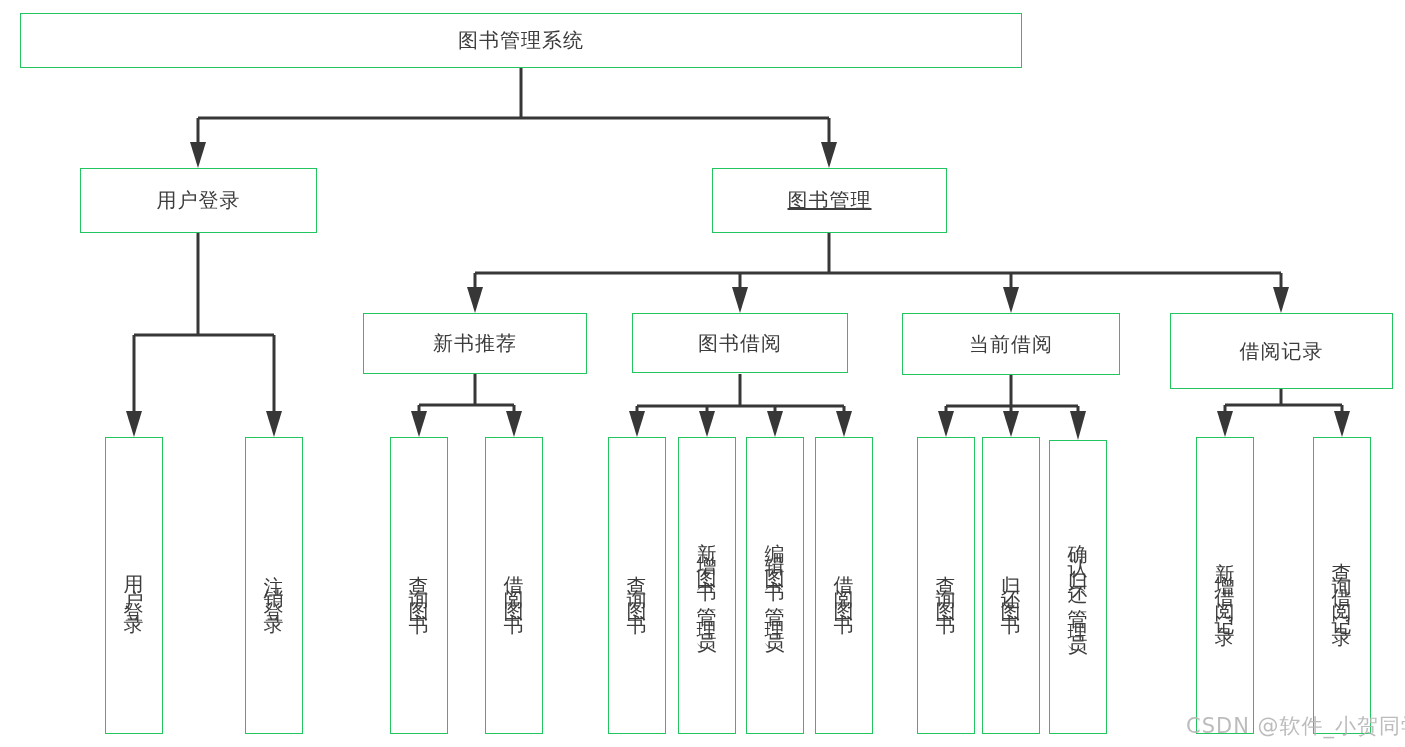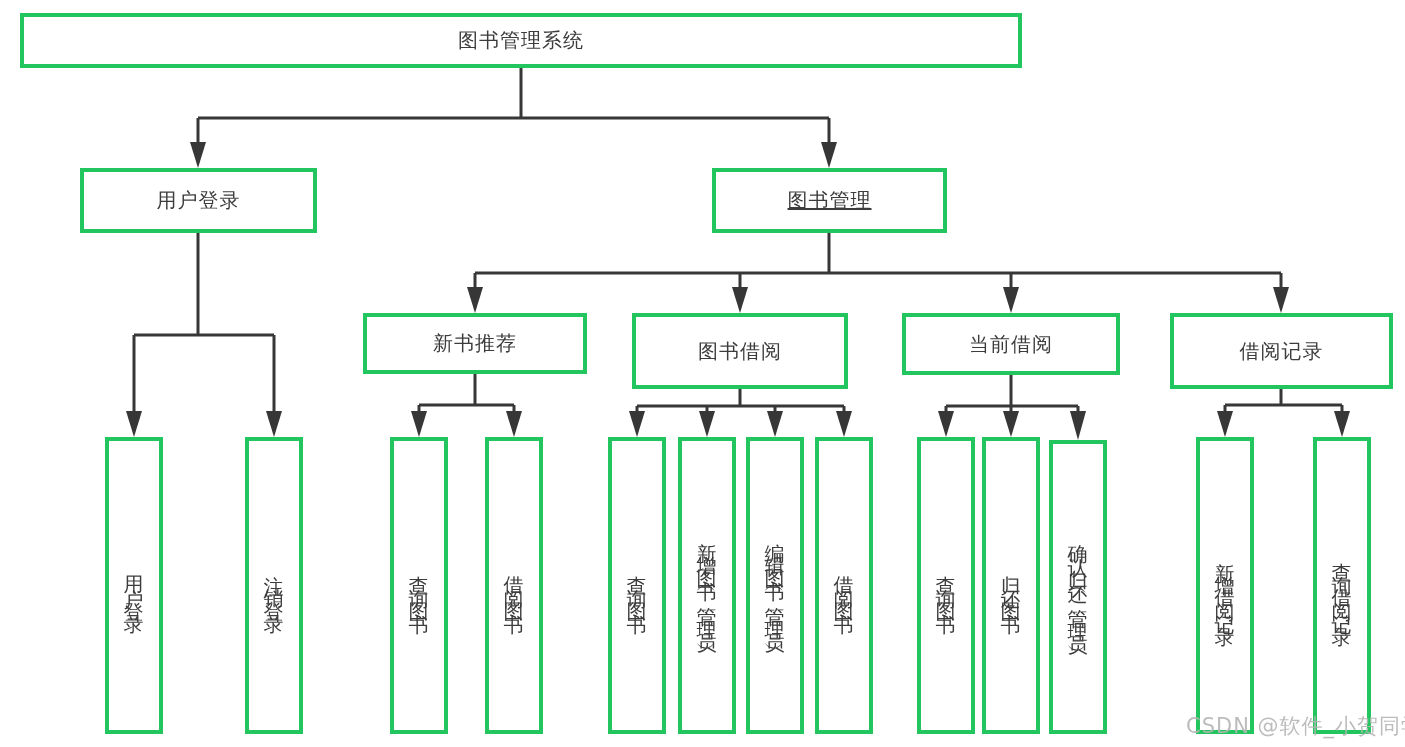--- a/index.html
+++ b/index.html
@@ -12,21 +12,21 @@
     overflow: hidden;
   }
   .wires {
     position: absolute;
     left: 0; top: 0;
     width: 1405px; height: 747px;
   }
   .node {
     position: absolute;
     box-sizing: border-box;
-    border: 4px solid #22c55e;
+    border: 1px solid #22c55e;
     background: #ffffff;
     display: flex;
     align-items: center;
     justify-content: center;
     color: #3c3c3c;
     font-size: 20px;
     letter-spacing: 1px;
     white-space: nowrap;
   }
   .node-v .vlabel {
@@ -136,21 +136,21 @@
   <div class="node" style="left:80px; top:168px; width:237px; height:65px;">
     <span>用户登录</span>
   </div>
   <div class="node" style="left:712px; top:168px; width:235px; height:65px;text-decoration:underline;">
     <span>图书管理</span>
   </div>
 
   <div class="node" style="left:363px; top:313px; width:224px; height:61px;">
     <span>新书推荐</span>
   </div>
-  <div class="node" style="left:632px; top:313px; width:216px; height:76px;">
+  <div class="node" style="left:632px; top:313px; width:216px; height:60px;">
     <span>图书借阅</span>
   </div>
   <div class="node" style="left:902px; top:313px; width:218px; height:62px;">
     <span>当前借阅</span>
   </div>
   <div class="node" style="left:1170px; top:313px; width:223px; height:76px;">
     <span>借阅记录</span>
   </div>
 
   <div class="node node-v" style="left:105px; top:437px; width:58px; height:297px;">

